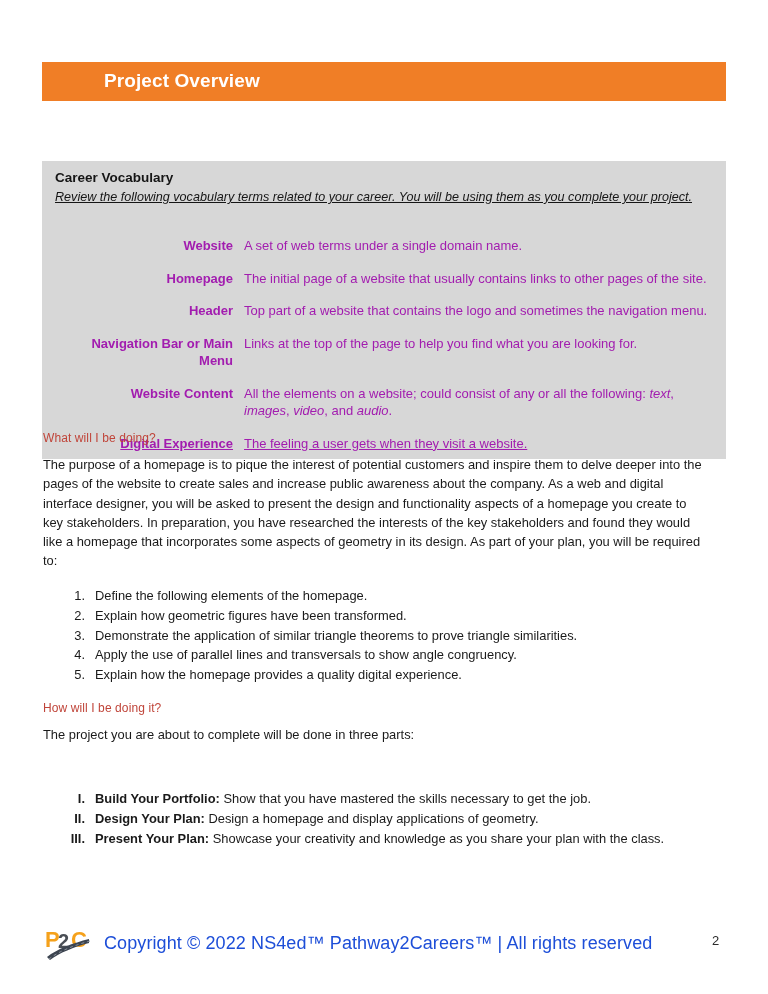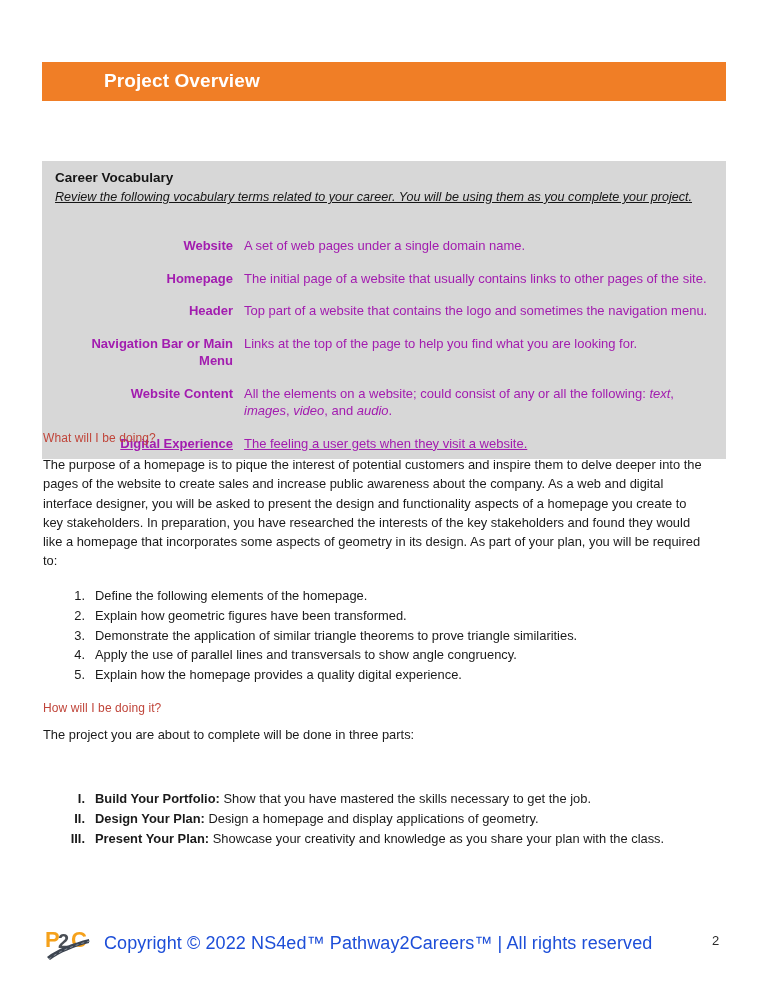--- a/index.html
+++ b/index.html
@@ -214,21 +214,21 @@
   </div>
 
   <div class="vocab-panel">
     <div class="vocab-heading">Career Vocabulary</div>
     <div class="vocab-intro">Review the following vocabulary terms related to your career. You will be using them as you complete your project.</div>
 
     <table class="vocab-table">
       <tbody>
         <tr>
           <td class="term">Website</td>
-          <td class="def">A set of web pages under a single domain name.</td>
+          <td class="def">A set of web terms under a single domain name.</td>
         </tr>
         <tr>
           <td class="term">Homepage</td>
           <td class="def">The initial page of a website that usually contains links to other pages of the site.</td>
         </tr>
         <tr>
           <td class="term">Header</td>
           <td class="def">Top part of a website that contains the logo and sometimes the navigation menu.</td>
         </tr>
         <tr>

